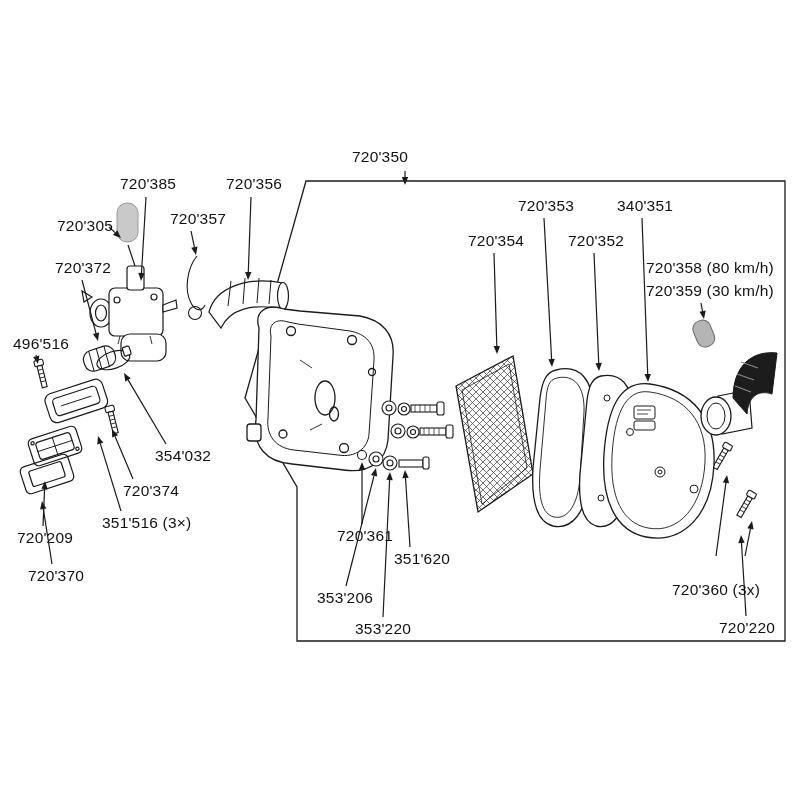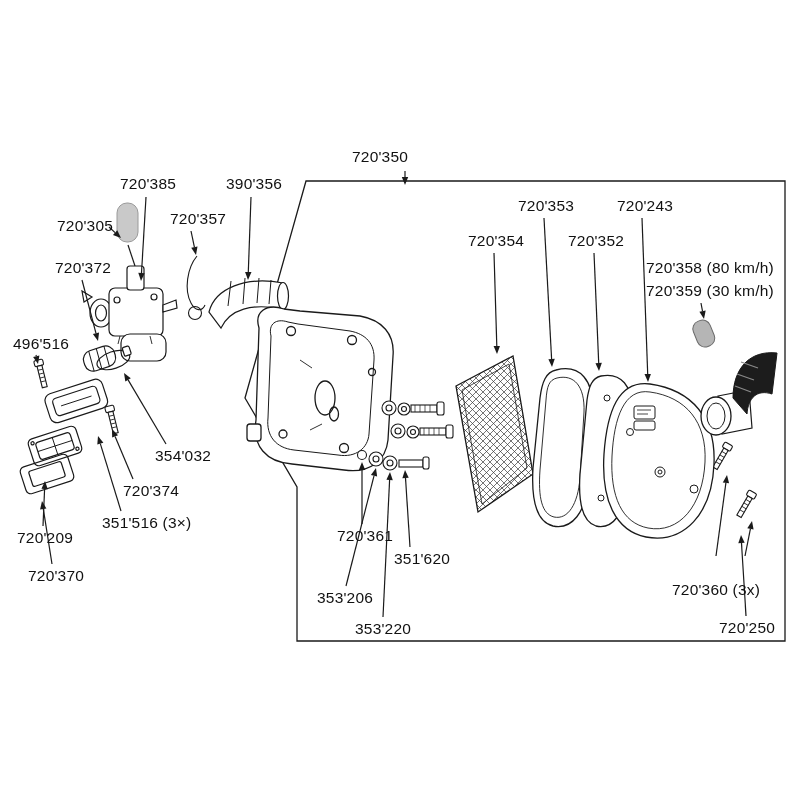--- a/index.html
+++ b/index.html
@@ -236,36 +236,36 @@
         <polygon points="376,468 377.1301490667668,476.5418243418421 370.9274704677676,474.9648721556559" fill="#1a1a1a" stroke="none"></polygon>
         <polygon points="390,472 392.81051996829245,480.1449970845808 386.417964746294,479.8363909704154" fill="#1a1a1a" stroke="none"></polygon>
         <polygon points="727,475 729.0943560936173,483.3578509530338 722.7525675484583,482.496620409864" fill="#1a1a1a" stroke="none"></polygon>
         <polygon points="752,521 753.5689290811055,529.4722170379695 747.2932127566836,528.2170737730852" fill="#1a1a1a" stroke="none"></polygon>
         <polygon points="741,535 744.6868097386758,542.787646239449 738.2989682663177,543.1819574414465" fill="#1a1a1a" stroke="none"></polygon>
       </g>
 </svg>
 
 <div class="lbl" style="left:352px;top:147px">720'350</div>
 <div class="lbl" style="left:120px;top:174px">720'385</div>
-<div class="lbl" style="left:226px;top:174px">390'356</div>
+<div class="lbl" style="left:226px;top:174px">720'356</div>
 <div class="lbl" style="left:57px;top:216px">720'305</div>
 <div class="lbl" style="left:170px;top:209px">720'357</div>
 <div class="lbl" style="left:55px;top:258px">720'372</div>
 <div class="lbl" style="left:518px;top:196px">720'353</div>
-<div class="lbl" style="left:617px;top:196px">720'243</div>
+<div class="lbl" style="left:617px;top:196px">340'351</div>
 <div class="lbl" style="left:468px;top:231px">720'354</div>
 <div class="lbl" style="left:568px;top:231px">720'352</div>
 <div class="lbl" style="left:646px;top:258px">720'358 (80 km/h)</div>
 <div class="lbl" style="left:646px;top:281px">720'359 (30 km/h)</div>
 <div class="lbl" style="left:13px;top:334px">496'516</div>
 <div class="lbl" style="left:155px;top:446px">354'032</div>
 <div class="lbl" style="left:123px;top:481px">720'374</div>
 <div class="lbl" style="left:102px;top:513px">351'516 (3×)</div>
 <div class="lbl" style="left:17px;top:528px">720'209</div>
 <div class="lbl" style="left:28px;top:566px">720'370</div>
 <div class="lbl" style="left:337px;top:526px">720'361</div>
 <div class="lbl" style="left:394px;top:549px">351'620</div>
 <div class="lbl" style="left:317px;top:588px">353'206</div>
 <div class="lbl" style="left:355px;top:619px">353'220</div>
 <div class="lbl" style="left:672px;top:580px">720'360 (3x)</div>
-<div class="lbl" style="left:719px;top:618px">720'250</div>
+<div class="lbl" style="left:719px;top:618px">720'220</div>
 
 </div>
 
 </body></html>

